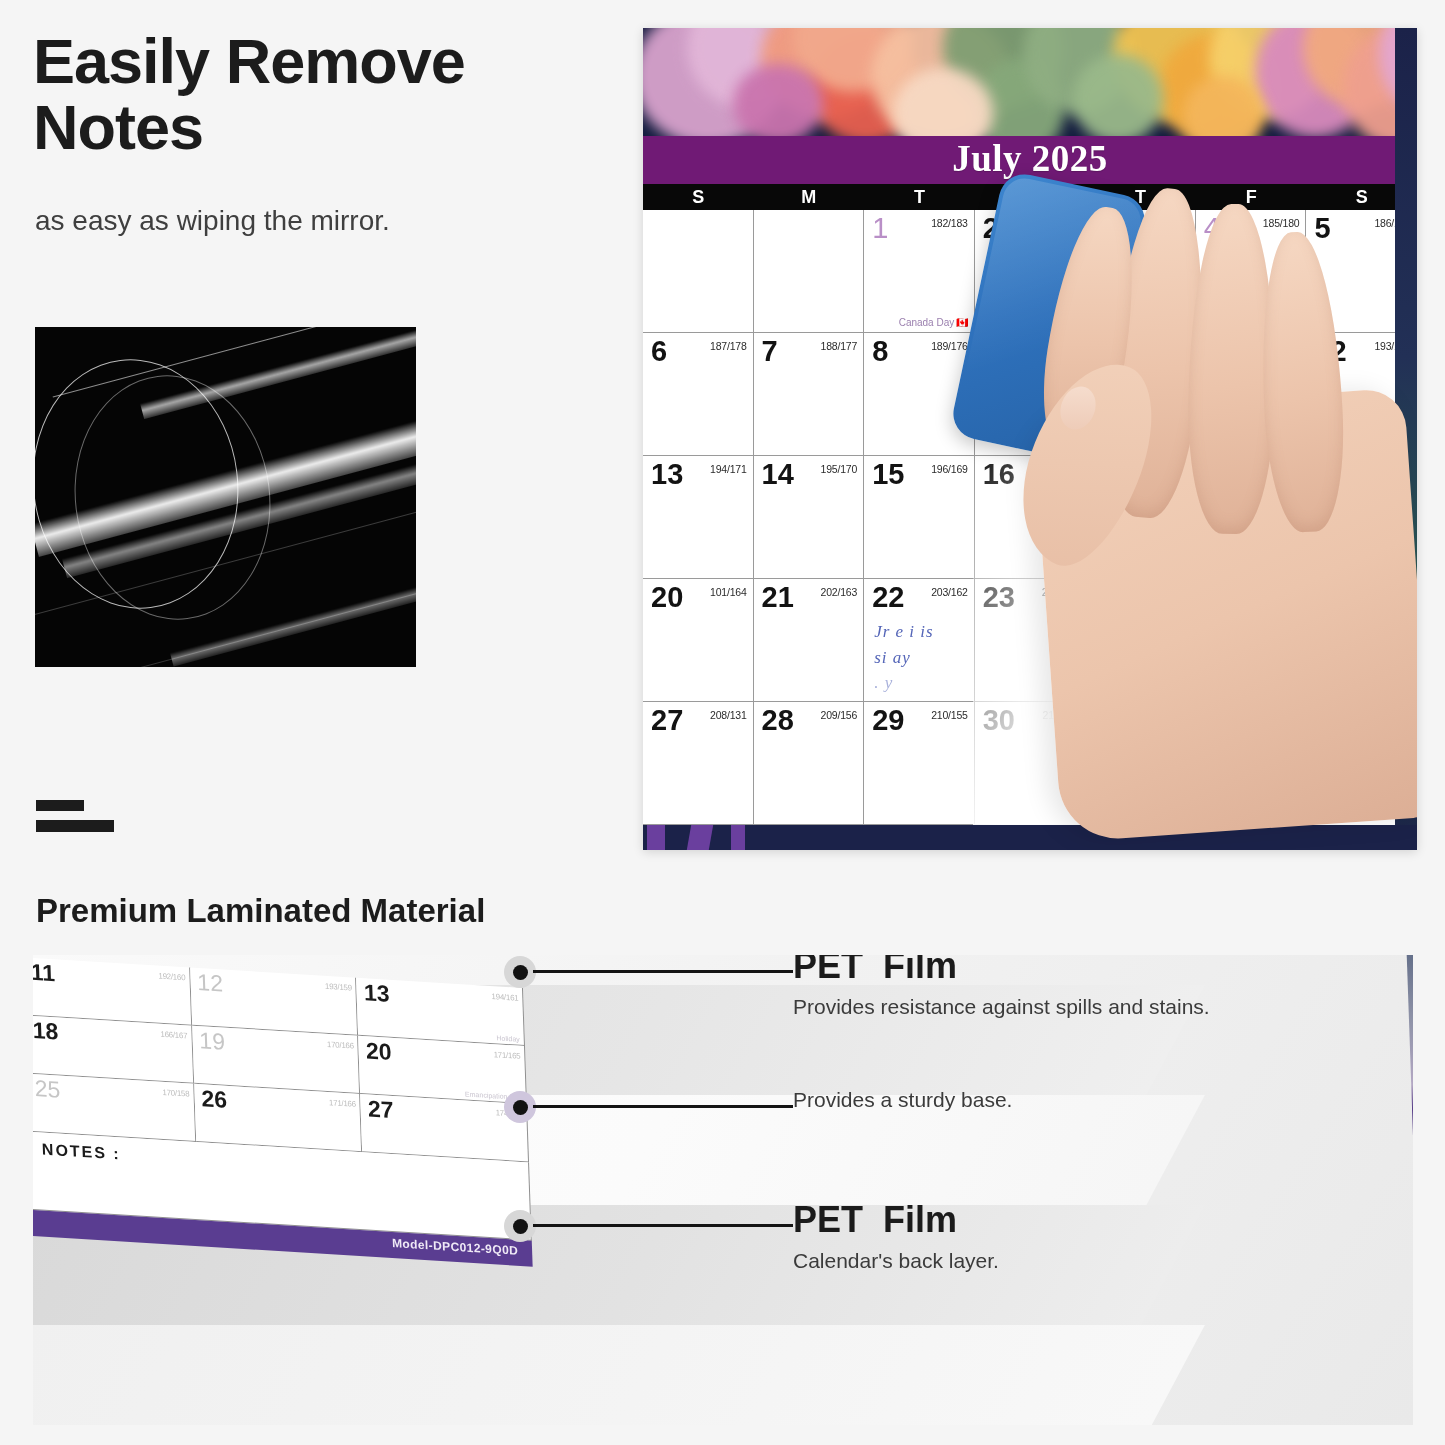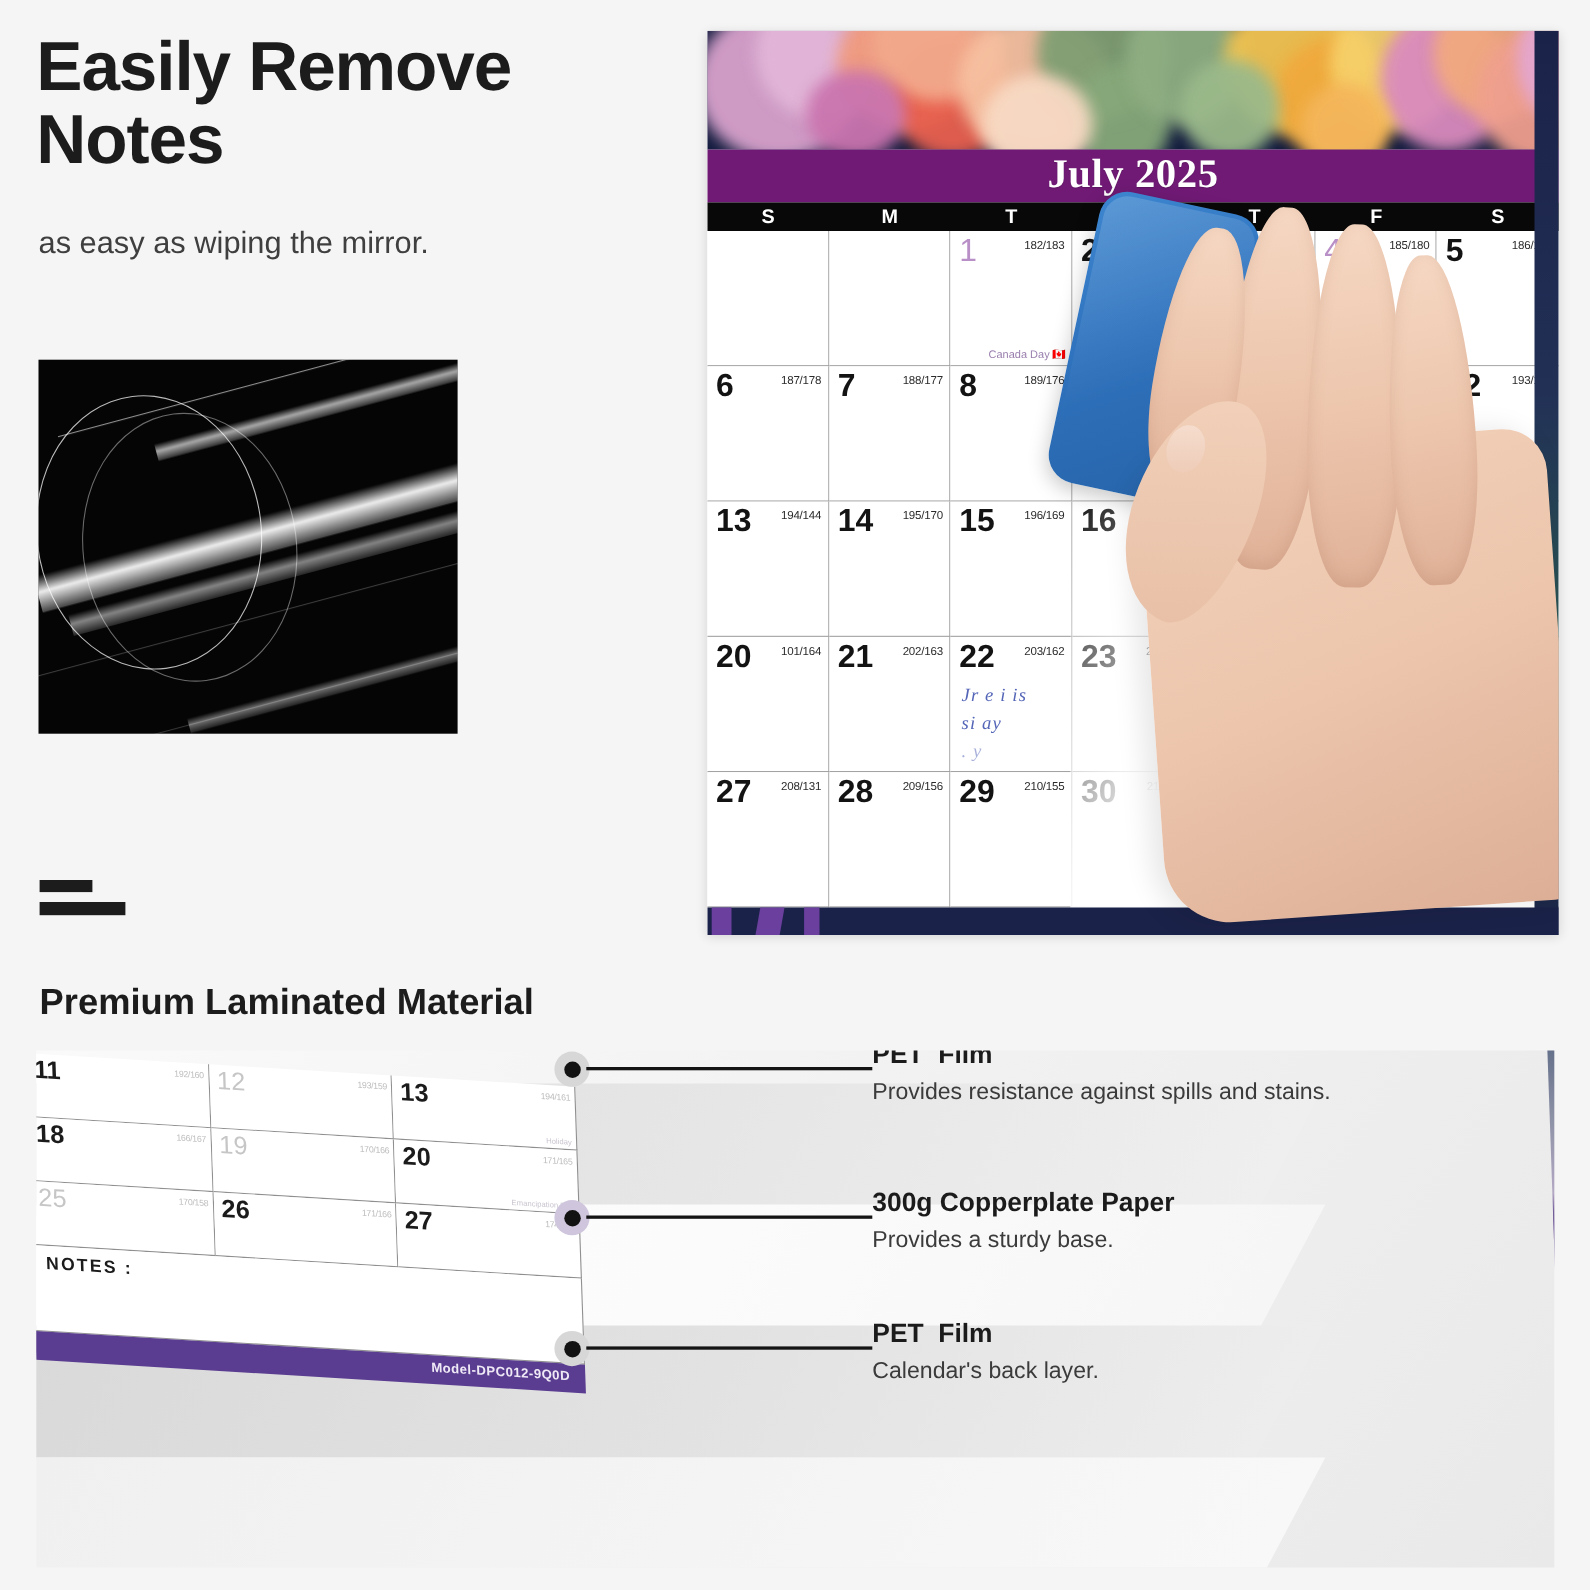--- a/index.html
+++ b/index.html
@@ -242,21 +242,21 @@
 
   .callout-dot {
     position:absolute; width:32px; height:32px; border-radius:50%;
     background:#d7d7d7; display:flex; align-items:center; justify-content:center;
   }
   .callout-dot.onpurple { background:#cfc6dd; }
   .callout-dot i { width:15px; height:15px; border-radius:50%; background:#121212; display:block; }
   .callout-line { position:absolute; height:3px; background:#141414; }
 
   .callout-text { position:absolute; }
-  .callout-text .ctitle { font-size:24px; font-weight:bold; color:#1b1b1b; white-space:pre; }
+  .callout-text .ctitle { font-size:36px; font-weight:bold; color:#1b1b1b; white-space:pre; }
   .callout-text .cdesc  { font-size:21px; color:#3b3b3b; margin-top:8px; }
 </style>
 </head>
 <body>
 
 <div id="top-section">
 
   <div id="subhead">as easy as wiping the mirror.</div>
   <div id="headline">Easily Remove Notes</div>
 
@@ -380,21 +380,21 @@
         <div class="cell">
           <div class="dnum">11</div>
           <div class="doy">192/173</div>
         </div>
         <div class="cell">
           <div class="dnum">12</div>
           <div class="doy">193/172</div>
         </div>
         <div class="cell">
           <div class="dnum">13</div>
-          <div class="doy">194/144</div>
+          <div class="doy">194/171</div>
         </div>
         <div class="cell">
           <div class="dnum">14</div>
           <div class="doy">195/170</div>
         </div>
         <div class="cell">
           <div class="dnum">15</div>
           <div class="doy">196/169</div>
         </div>
         <div class="cell">
@@ -570,21 +570,20 @@
     <div class="callout-dot" style="left:471px; top:255px;">
         <i></i>
       </div>
     <div class="callout-line" style="left:500px; top:269px; width:260px;"></div>
 
     <div class="callout-text" style="left:760px; top:-10px;">
       <div class="ctitle">PET  Film</div>
       <div class="cdesc">Provides resistance against spills and stains.</div>
     </div>
     <div class="callout-text" style="left:760px; top:125px;">
-      <div class="ctitle">300g Copperplate Paper</div>
       <div class="cdesc">Provides a sturdy base.</div>
     </div>
     <div class="callout-text" style="left:760px; top:244px;">
       <div class="ctitle">PET  Film</div>
       <div class="cdesc">Calendar's back layer.</div>
     </div>
   </div>
 </div>
 
 </body></html>

